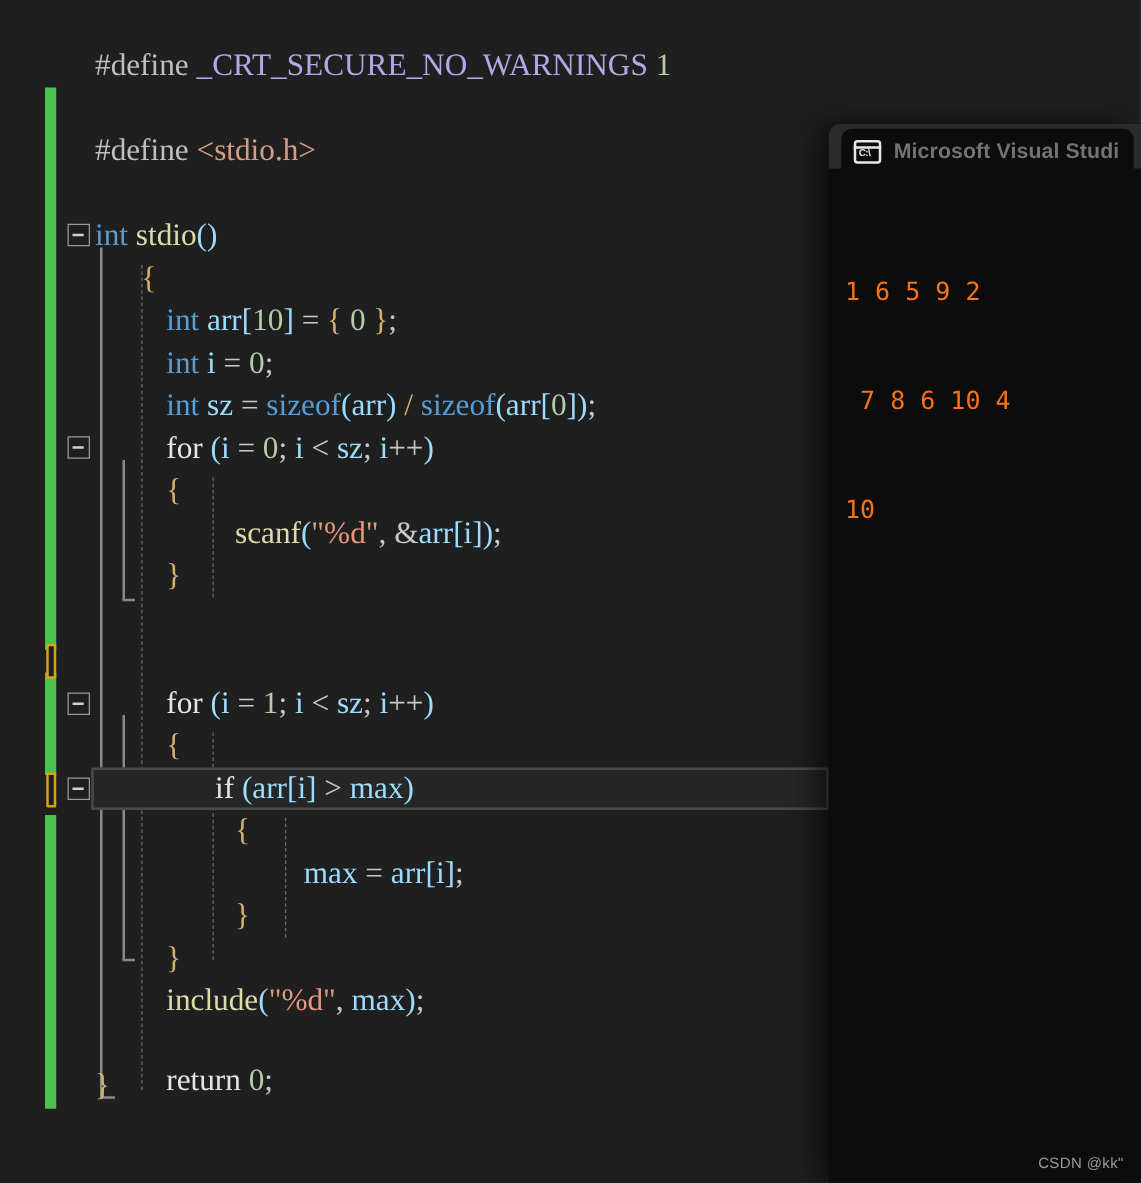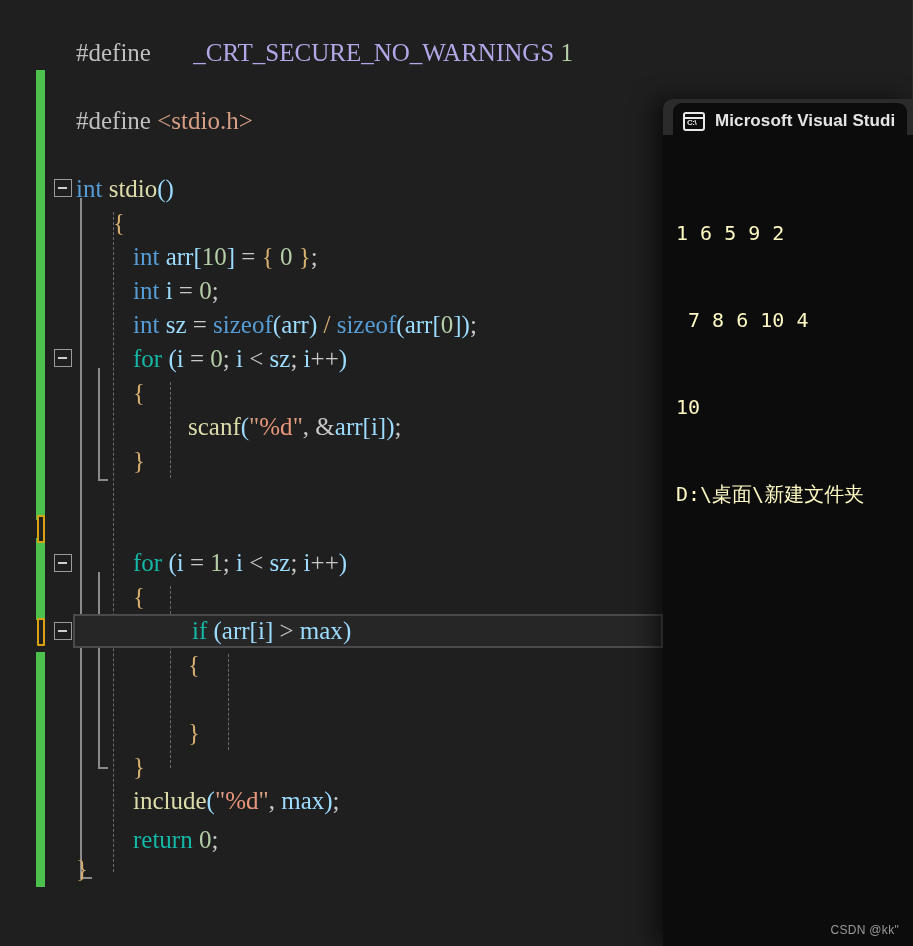--- a/index.html
+++ b/index.html
@@ -118,25 +118,25 @@
     margin: 0;
     font-family: "Liberation Serif", "DejaVu Serif", serif;
     font-size: 25px;
     line-height: 34px;
     white-space: pre;
     color: #d4d4d4;
   }
   .ln { position: absolute; left: 76px; white-space: pre; }
 
   .k-pre    { color: #bfbfbf; }   
-  .k-macro  { color: #b4a7e8; margin-left: 36px; }   
+  .k-macro  { color: #b4a7e8; }   
   .k-num    { color: #b5cea8; }   
   .k-inc    { color: #d69d85; }   
   .k-type   { color: #569cd6; }   
-  .k-ctrl   { color: #14b8a6; }   
+  .k-ctrl   { color: #e5e5e5; }   
   .k-fn     { color: #dcdcaa; }   
   .k-var    { color: #9cdcfe; }   
   .k-punc   { color: #c8c8c8; }   
   .k-brace  { color: #d8b070; }   
   .k-paren  { color: #9cdcfe; }   
   .k-str    { color: #d69d85; }   
   .k-fmt    { color: #e9967a; }   
   .k-op     { color: #c8c8c8; }   
 
   
@@ -177,21 +177,21 @@
     display: flex;
     align-items: center;
     gap: 10px;
     min-width: 224px;
     box-sizing: border-box;
   }
   #console-tab-title {
     font-family: "Liberation Sans", sans-serif;
     font-size: 17px;
     font-weight: bold;
-    color: #e5e5e5;
+    color: #737373;
     white-space: nowrap;
     letter-spacing: .1px;
   }
   .cmd-icon {
     width: 22px; height: 19px;
     border: 2px solid #e8e8e8;
     border-radius: 3px;
     box-sizing: border-box;
     position: relative;
     flex: none;
@@ -216,21 +216,21 @@
     position: absolute;
     left: 0; top: 36px;
     width: 250px;
     height: 811px;
     background: #0c0c0c;
     padding: 26px 0 0 13px;
     box-sizing: border-box;
     font-family: "DejaVu Sans Mono", monospace;
     font-size: 20px;
     line-height: 29px;
-    color: #fef9c3;
+    color: #f97316;
     white-space: pre;
     overflow: hidden;
   }
   #console-body div { white-space: pre; }
 
   
   #watermark {
     position: absolute;
     right: 14px;
     bottom: 9px;
@@ -283,42 +283,42 @@
     <div class="ln" style="top:240px;left:133px;"><span class="k-type">int</span> <span class="k-var">arr</span><span class="k-paren">[</span><span class="k-num">10</span><span class="k-paren">]</span> <span class="k-op">=</span> <span class="k-brace">{</span> <span class="k-num">0</span> <span class="k-brace">}</span><span class="k-punc">;</span></div>
     <div class="ln" style="top:274px;left:133px;"><span class="k-type">int</span> <span class="k-var">i</span> <span class="k-op">=</span> <span class="k-num">0</span><span class="k-punc">;</span></div>
     <div class="ln" style="top:308px;left:133px;"><span class="k-type">int</span> <span class="k-var">sz</span> <span class="k-op">=</span> <span class="k-type">sizeof</span><span class="k-paren">(</span><span class="k-var">arr</span><span class="k-paren">)</span> <span class="k-brace">/</span> <span class="k-type">sizeof</span><span class="k-paren">(</span><span class="k-var">arr</span><span class="k-paren">[</span><span class="k-num">0</span><span class="k-paren">])</span><span class="k-punc">;</span></div>
     <div class="ln" style="top:342px;left:133px;"><span class="k-ctrl">for</span> <span class="k-paren">(</span><span class="k-var">i</span> <span class="k-op">=</span> <span class="k-num">0</span><span class="k-punc">;</span> <span class="k-var">i</span> <span class="k-op">&lt;</span> <span class="k-var">sz</span><span class="k-punc">;</span> <span class="k-var">i</span><span class="k-op">++</span><span class="k-paren">)</span></div>
     <div class="ln" style="top:376px;left:133px;"><span class="k-brace">{</span></div>
     <div class="ln" style="top:410px;left:188px;"><span class="k-fn">scanf</span><span class="k-paren">(</span><span class="k-str">"</span><span class="k-fmt">%d</span><span class="k-str">"</span><span class="k-punc">,</span> <span class="k-op">&amp;</span><span class="k-var">arr</span><span class="k-paren">[</span><span class="k-var">i</span><span class="k-paren">])</span><span class="k-punc">;</span></div>
     <div class="ln" style="top:444px;left:133px;"><span class="k-brace">}</span></div>
 
     <div class="ln" style="top:546px;left:133px;"><span class="k-ctrl">for</span> <span class="k-paren">(</span><span class="k-var">i</span> <span class="k-op">=</span> <span class="k-num">1</span><span class="k-punc">;</span> <span class="k-var">i</span> <span class="k-op">&lt;</span> <span class="k-var">sz</span><span class="k-punc">;</span> <span class="k-var">i</span><span class="k-op">++</span><span class="k-paren">)</span></div>
     <div class="ln" style="top:580px;left:133px;"><span class="k-brace">{</span></div>
-    <div class="ln" style="top:614px;left:192px;text-align:center;"><span class="k-ctrl">if</span> <span class="k-paren">(</span><span class="k-var">arr</span><span class="k-paren">[</span><span class="k-var">i</span><span class="k-paren">]</span> <span class="k-op">&gt;</span> <span class="k-var">max</span><span class="k-paren">)</span></div>
+    <div class="ln" style="top:614px;left:172px;text-align:center;"><span class="k-ctrl">if</span> <span class="k-paren">(</span><span class="k-var">arr</span><span class="k-paren">[</span><span class="k-var">i</span><span class="k-paren">]</span> <span class="k-op">&gt;</span> <span class="k-var">max</span><span class="k-paren">)</span></div>
     <div class="ln" style="top:648px;left:188px;"><span class="k-brace">{</span></div>
+    <div class="ln" style="top:682px;left:243px;"><span class="k-var">max</span> <span class="k-op">=</span> <span class="k-var">arr</span><span class="k-paren">[</span><span class="k-var">i</span><span class="k-paren">]</span><span class="k-punc">;</span></div>
     <div class="ln" style="top:716px;left:188px;"><span class="k-brace">}</span></div>
     <div class="ln" style="top:750px;left:133px;"><span class="k-brace">}</span></div>
     <div class="ln" style="top:784px;left:133px;"><span class="k-fn">include</span><span class="k-paren">(</span><span class="k-str">"</span><span class="k-fmt">%d</span><span class="k-str">"</span><span class="k-punc">,</span> <span class="k-var">max</span><span class="k-paren">)</span><span class="k-punc">;</span></div>
-    <div class="ln" style="top:823px;left:133px;"><span class="k-ctrl">return</span> <span class="k-num">0</span><span class="k-punc">;</span></div>
+    <div class="ln" style="top:848px;left:133px;"><span class="k-ctrl">return</span> <span class="k-num">0</span><span class="k-punc">;</span></div>
     <div class="ln" style="top:852px;left:76px;"><span class="k-brace">}</span></div>
   </div>
 
   <div id="right-edge"></div>
 </div>
 
 <div id="console-window">
   <div id="console-tabbar">
     <div id="console-tab">
       <span class="cmd-icon">
         <span>C:\</span>
       </span>
       <span id="console-tab-title">Microsoft Visual Studi</span>
     </div>
   </div>
   <div id="console-body">
     <div>1 6 5 9 2</div>
     <div> 7 8 6 10 4</div>
     <div>10</div>
-    <div>D:\桌面\新建文件夹</div>
   </div>
 </div>
 
 <div id="watermark">CSDN @kk"</div>
 
 </body></html>

